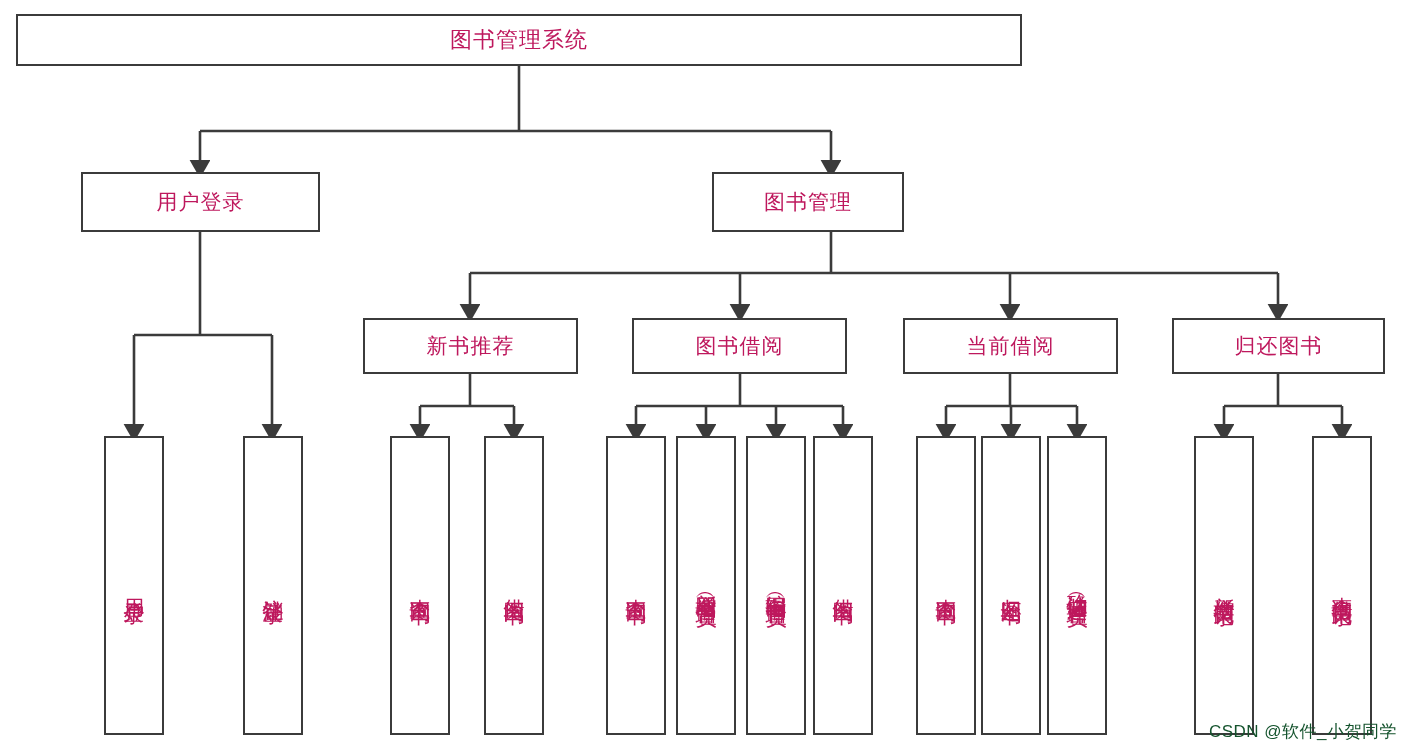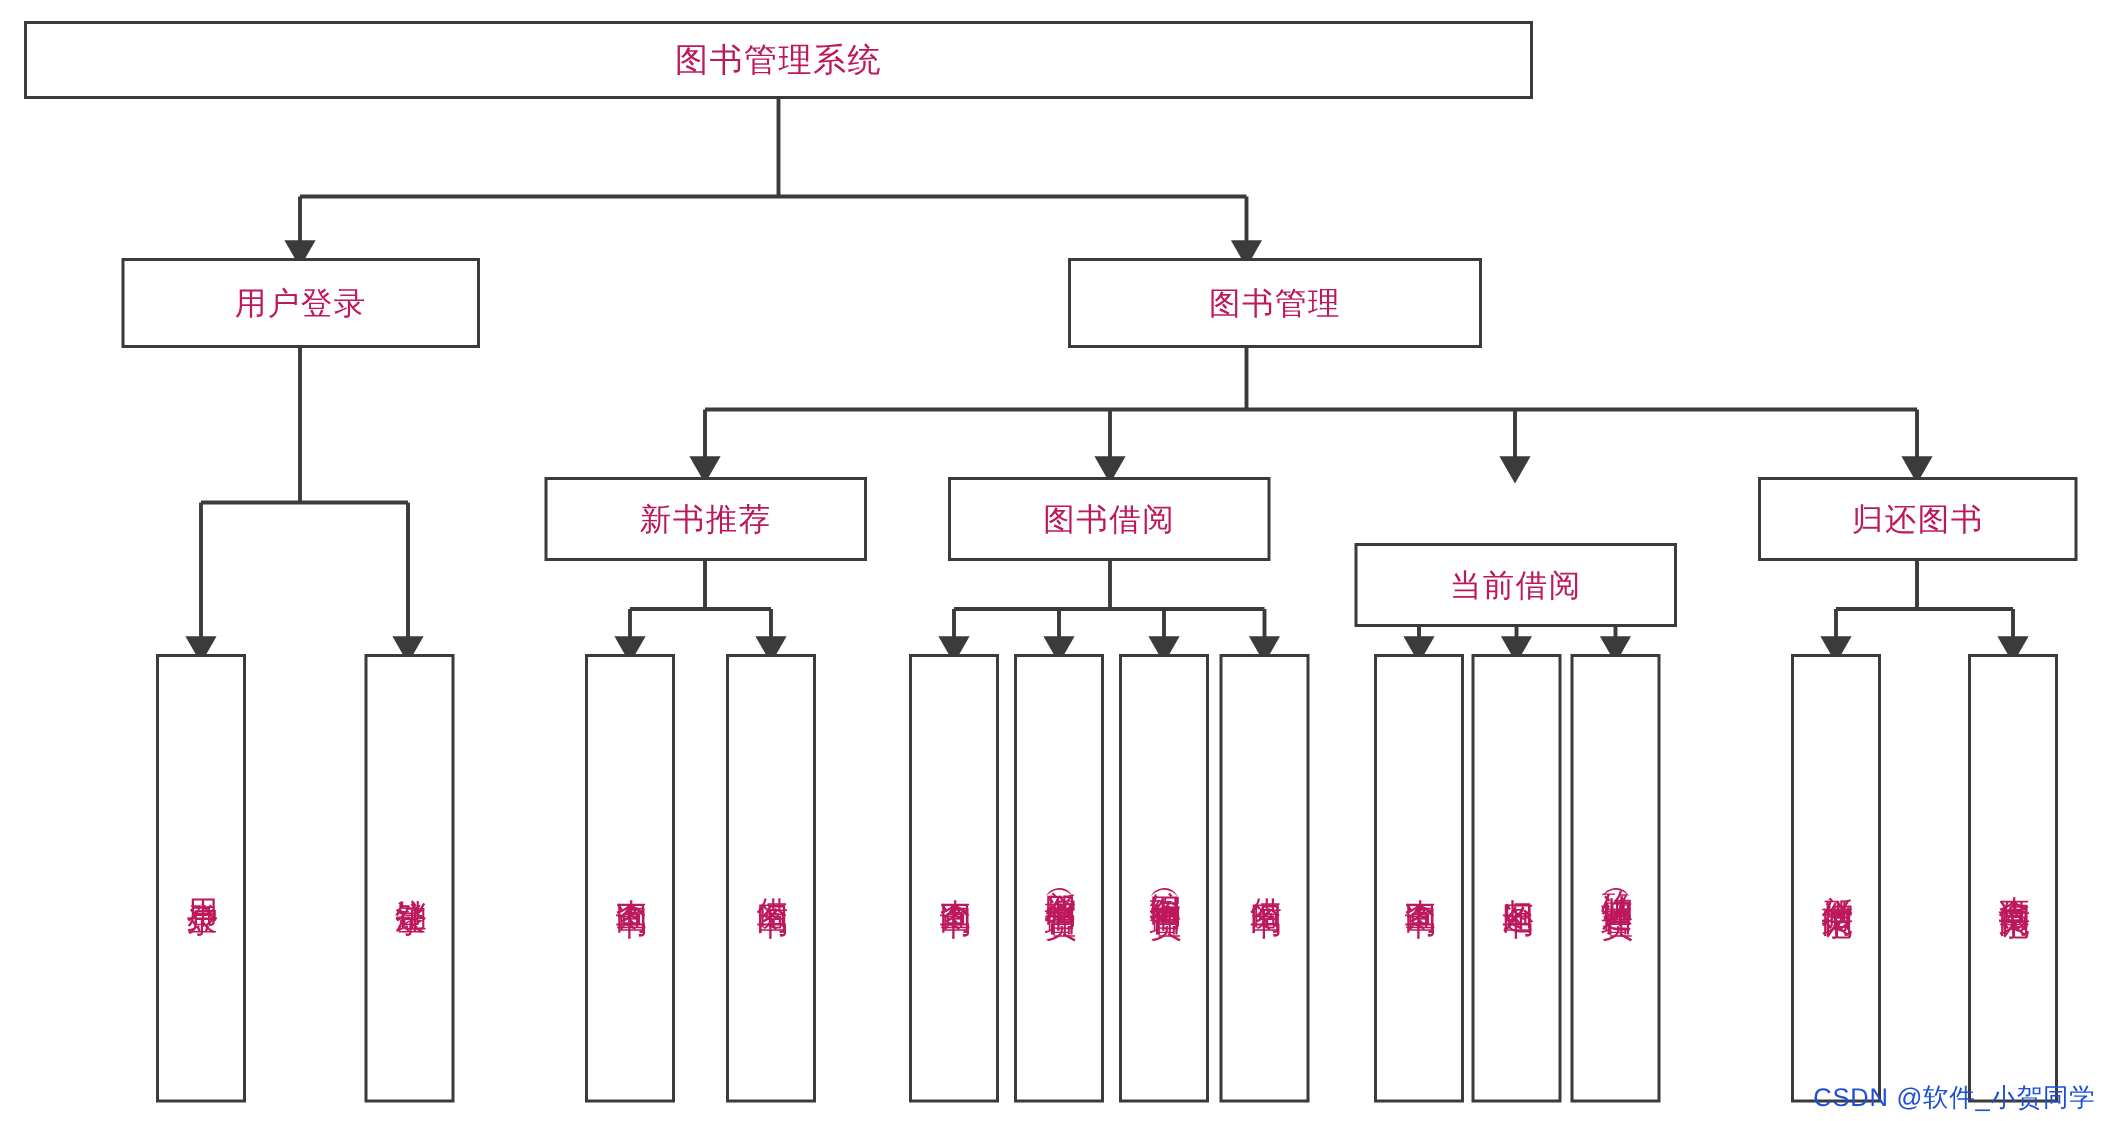--- a/index.html
+++ b/index.html
@@ -50,21 +50,21 @@
     top: 0;
     width: 1405px;
     height: 747px;
     pointer-events: none;
   }
   .watermark {
     position: absolute;
     right: 8px;
     bottom: 4px;
     font-size: 17px;
-    color: #1d4ed8;
+    color: #14532d;
     letter-spacing: 0.5px;
     white-space: nowrap;
   }
 </style>
 </head>
 <body>
 
 <div id="canvas">
 
   <svg class="edge-svg" viewBox="0 0 1405 747" xmlns="http://www.w3.org/2000/svg">
@@ -113,25 +113,25 @@
       <path d="M1278,374 L1278,406"></path>
       <path d="M1224,406 L1342,406"></path>
       <path d="M1224,406 L1224,428" marker-end="url(#arrow)"></path>
       <path d="M1342,406 L1342,428" marker-end="url(#arrow)"></path>
     </g>
   </svg>
 
   <div class="node h root" style="left:16px; top:14px; width:1006px; height:52px;">图书管理系统</div>
 
   <div class="node h" style="left:81px; top:172px; width:239px; height:60px;">用户登录</div>
-  <div class="node h" style="left:712px; top:172px; width:276px; height:60px;">图书管理</div>
+  <div class="node h" style="left:712px; top:172px; width:192px; height:60px;">图书管理</div>
 
   <div class="node h" style="left:632px; top:318px; width:215px; height:56px;">图书借阅</div>
   <div class="node h" style="left:363px; top:318px; width:215px; height:56px;">新书推荐</div>
-  <div class="node h" style="left:903px; top:318px; width:215px; height:56px;margin-top:44px;">当前借阅</div>
+  <div class="node h" style="left:903px; top:318px; width:215px; height:56px;">当前借阅</div>
   <div class="node h" style="left:1172px; top:318px; width:213px; height:56px;">归还图书</div>
 
   <div class="node v" style="left:104px; top:436px; width:60px; height:299px;">用户登录</div>
   <div class="node v" style="left:243px; top:436px; width:60px; height:299px;">注销登录</div>
 
   <div class="node v" style="left:390px; top:436px; width:60px; height:299px;">查询图书</div>
   <div class="node v" style="left:484px; top:436px; width:60px; height:299px;">借阅图书</div>
 
   <div class="node v" style="left:606px; top:436px; width:60px; height:299px;">查询图书</div>
   <div class="node v" style="left:676px; top:436px; width:60px; height:299px;">新增图书（管理员）</div>

